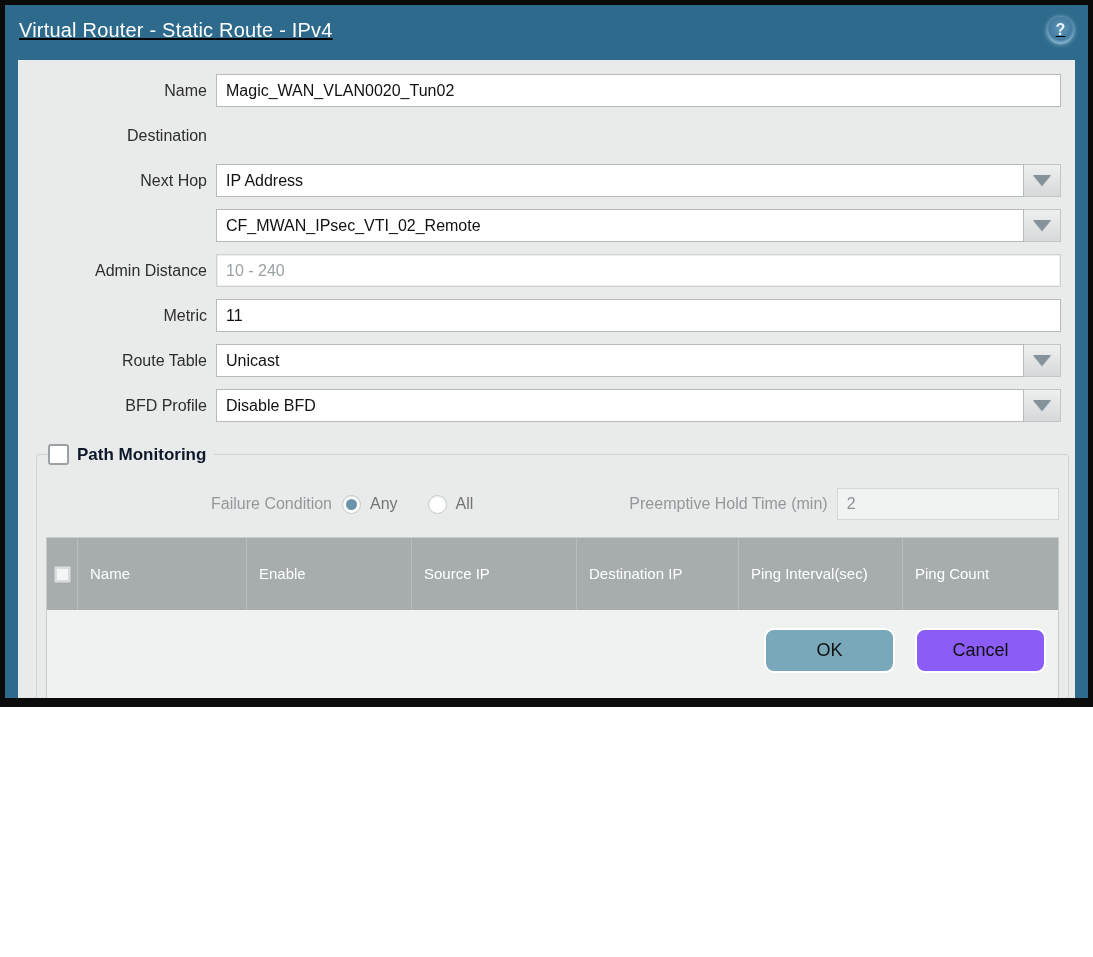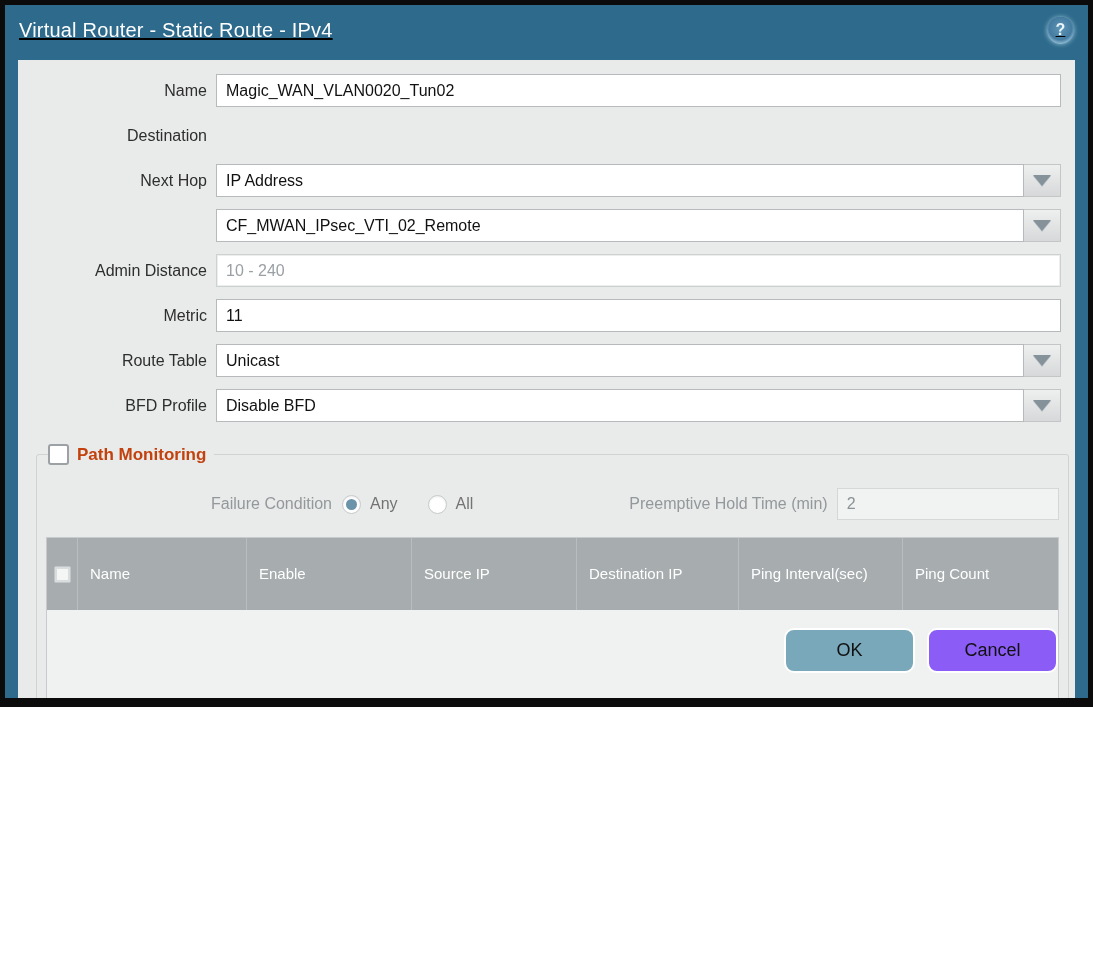--- a/index.html
+++ b/index.html
@@ -94,21 +94,21 @@
     margin-left: 2px; padding-right: 8px;
     gap: 8px;
   }
   .checkbox {
     width: 21px; height: 21px;
     background: #ffffff;
     border: 2px solid #9ba1a4;
     border-radius: 3px;
     cursor: pointer;
   }
-  .pm-title { font-size: 17px; font-weight: 700; color: #c2410c; }
+  .pm-title { font-size: 17px; font-weight: 700; color: #0f172a; }
 
   .pm-cond-row {
     display: flex; align-items: center;
     height: 34px; margin-top: 8px;
     color: #93989b; font-size: 16px;
   }
   .pm-cond-row .cond-lbl { width: 296px; text-align: right; padding-right: 10px; white-space: nowrap; }
   .radio-opt { display: flex; align-items: center; gap: 9px; margin-right: 30px; cursor: pointer; }
   .radio {
     width: 19px; height: 19px; border-radius: 50%;
@@ -170,24 +170,24 @@
     font-size: 19px; font-weight: 700; line-height: 1;
   }
   .tool-btn.add .tool-icon { color: #8ba336; }
   .tool-btn.add .tool-lbl { color: #fdfdfd; font-size: 21px; }
   .tool-btn.delete { opacity: .6; cursor: default; }
   .tool-btn.delete .tool-icon { color: #a14f63; background: linear-gradient(#f6f6f4, #e9e9e6); border-color: #cccfc6; }
   .tool-btn.delete .tool-lbl { color: #d9dcdd; font-size: 17px; }
 
   
   .bottombar {
-    position: absolute; left: 0; right: 0; bottom: 0;
+    position: absolute; left: 0; right: 12px; bottom: 0;
     height: 87px;
     display: flex; align-items: flex-start; justify-content: flex-end;
-    gap: 12px;
+    gap: 20px;
     padding: 17px 30px 0 0;
   }
   .btn {
     width: 131px; height: 45px;
     border-radius: 10px;
     border: 2px solid #ffffff;
     font-family: "Liberation Sans", sans-serif;
     font-size: 18px; color: #111111;
     cursor: pointer;
   }

